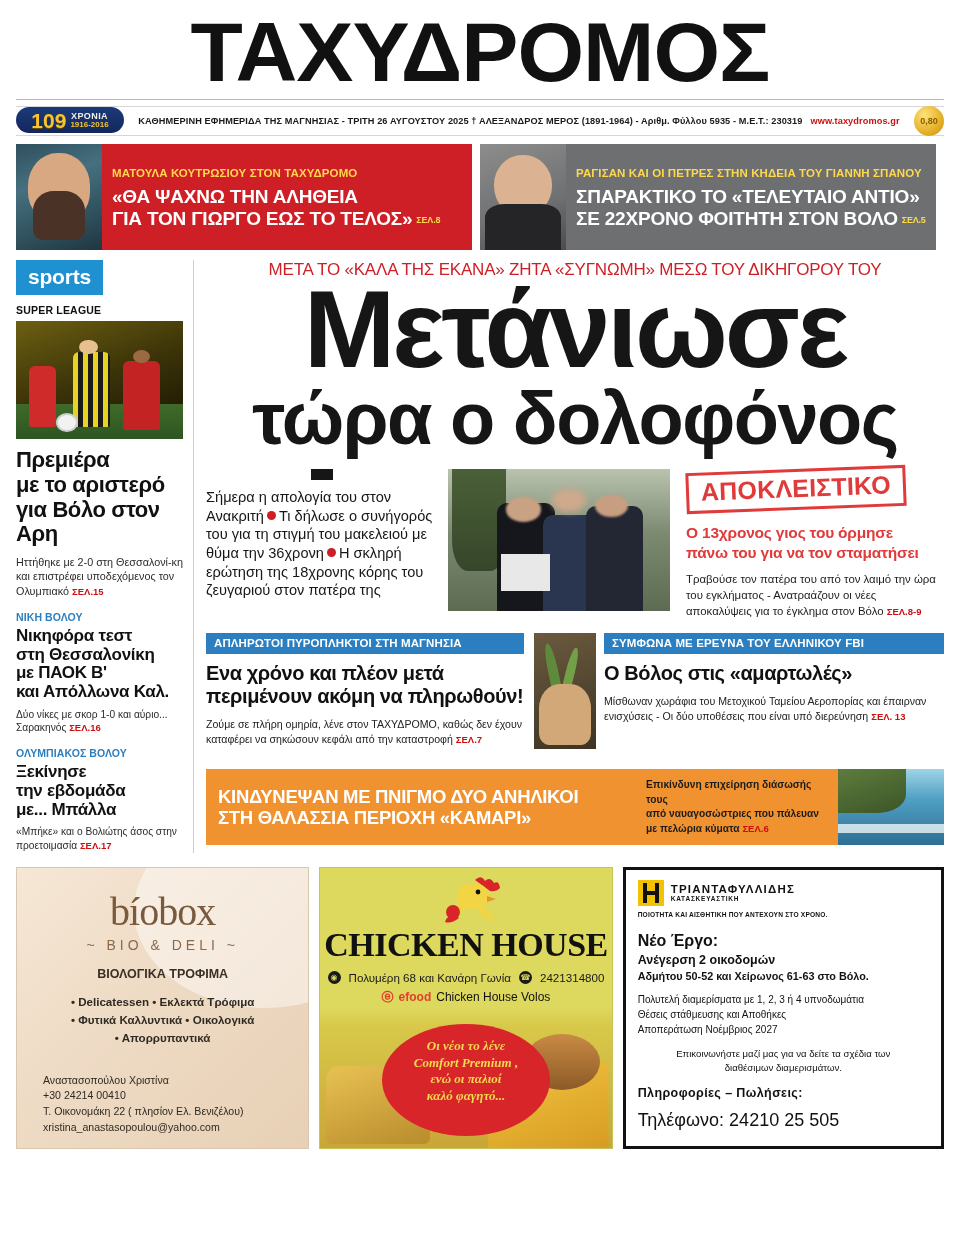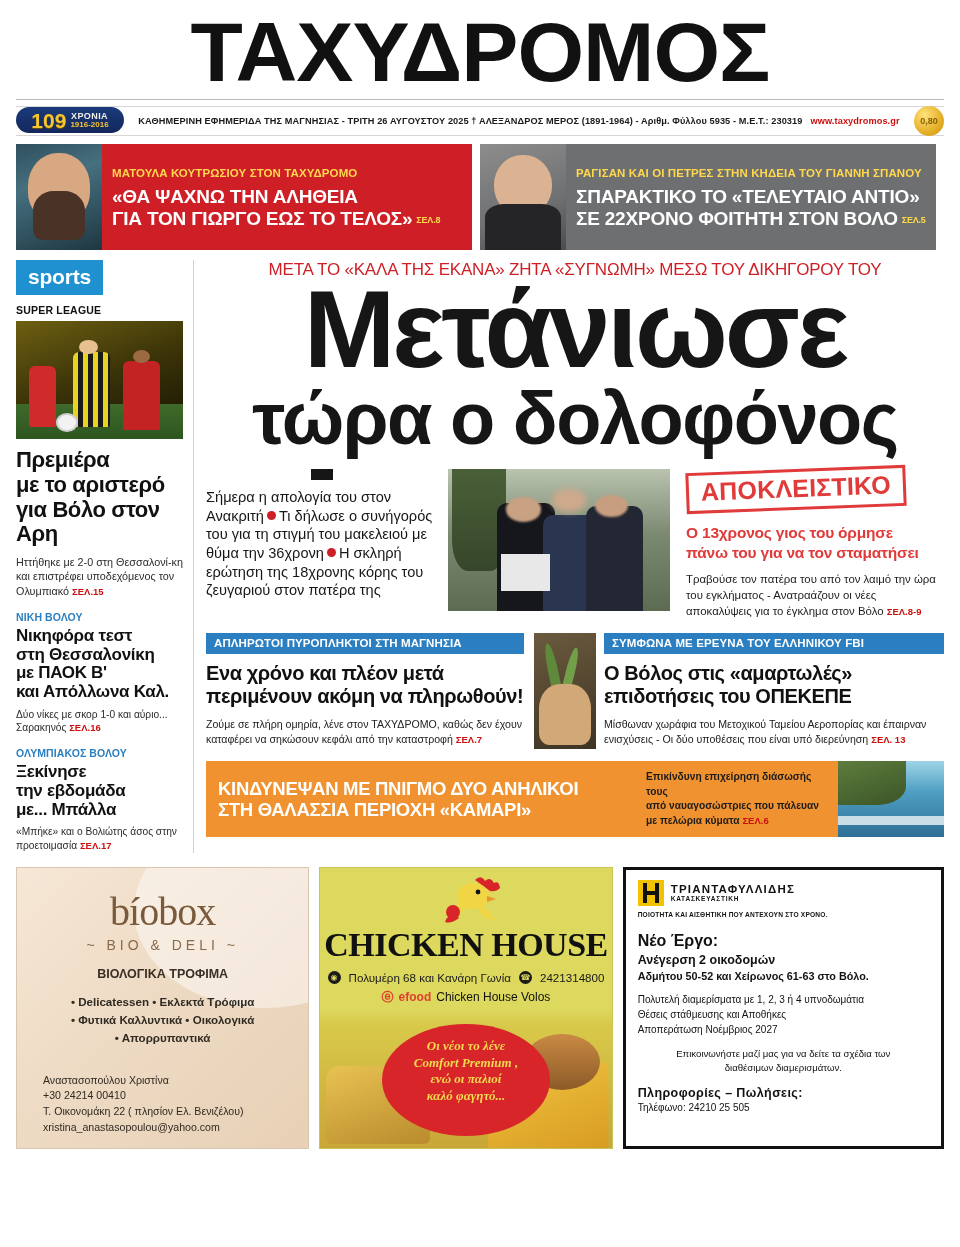--- a/index.html
+++ b/index.html
@@ -176,21 +176,21 @@
   .mid-head { font-size: 20px; font-weight: bold; line-height: 1.15; margin-top: 8px; letter-spacing: -.4px; }
   .mid-sub { font-size: 10.6px; line-height: 1.4; margin-top: 9px; color: #222; }
   .mid-photo { flex: 0 0 62px; width: 62px; height: 116px; position: relative; overflow: hidden; }
   .mid-photo .bg { position:absolute; inset:0; background:linear-gradient(160deg,#6b5a3e,#3e3424); }
   .mid-photo .hand { position:absolute; left:8%; bottom:4%; width:84%; height:52%; background:#d3a878; border-radius:40% 40% 20% 20%; }
   .mid-photo .leaf { position:absolute; left:22%; top:8%; width:16%; height:48%; background:#5f8a3c; border-radius:50% 50% 0 0; transform: rotate(-12deg); }
   .mid-photo .leaf2 { position:absolute; left:52%; top:12%; width:14%; height:42%; background:#71a049; border-radius:50% 50% 0 0; transform: rotate(14deg); }
   .mid-right-body { flex: 1; }
 
   
-  .orange-row { display: flex; margin-top: 12px; }
+  .orange-row { display: flex; margin-top: 20px; }
   .orange {
     flex: 1; background: #f0922f; display: flex; align-items: center;
     padding: 9px 12px; gap: 14px; min-height: 58px;
   }
   .orange-head { color: #fff; font-size: 18.5px; font-weight: bold; line-height: 1.16; letter-spacing: -.3px; flex: 0 0 414px; }
   .orange-sub { color: #1b1b1b; font-size: 10.2px; line-height: 1.42; font-weight: 600; }
   .orange-photo { flex: 0 0 106px; width: 106px; position: relative; overflow: hidden; }
   .orange-photo .sea { position:absolute; inset:0; background:linear-gradient(180deg,#9fd4e6 0%,#4f9fc4 40%,#2f6f94 100%); }
   .orange-photo .land { position:absolute; left:0; top:0; width:64%; height:58%; background:linear-gradient(160deg,#5e7c3d,#3b5527); border-radius:0 0 42% 0; }
   .orange-photo .foam { position:absolute; left:0; right:0; bottom:16%; height:12%; background:#eef6f8; opacity:.8; }
@@ -230,21 +230,21 @@
   .kat-mark i { position:absolute; left:5px; top:11px; width:16px; height:4px; background:#111; }
   .kat-name { font-size: 11.5px; font-weight: bold; letter-spacing: 1.2px; }
   .kat-name small { display: block; font-size: 6.5px; letter-spacing: .8px; font-weight: bold; }
   .kat-motto { font-size: 6.6px; font-weight: bold; letter-spacing: .2px; margin-top: 5px; }
   .kat-h1 { font-size: 16px; font-weight: bold; margin-top: 14px; }
   .kat-h2 { font-size: 12.5px; font-weight: bold; margin-top: 3px; }
   .kat-h3 { font-size: 10.8px; font-weight: bold; margin-top: 3px; }
   .kat-p { font-size: 10px; line-height: 1.5; margin-top: 10px; }
   .kat-c { font-size: 9.6px; line-height: 1.5; margin-top: 10px; text-align: center; }
   .kat-info { font-size: 12.5px; font-weight: bold; margin-top: 11px; letter-spacing: .4px; }
-  .kat-tel { font-size: 10px; margin-top: 2px; }
+  .kat-tel { font-size: 18px; margin-top: 10px; }
 </style>
 </head>
 <body>
 
 <div class="page">
 
   <div class="masthead">
     <div class="masthead-title">ΤΑΧΥΔΡΟΜΟΣ</div>
     <div class="masthead-rule"></div>
     <div class="infobar">
@@ -393,21 +393,20 @@
           <div class="mid-photo">
             <div class="bg"></div>
               <div class="leaf"></div>
               <div class="leaf2"></div>
               <div class="hand"></div>
           </div>
           <div class="mid-right-body">
             <div class="bluebar">ΣΥΜΦΩΝΑ ΜΕ ΕΡΕΥΝΑ ΤΟΥ ΕΛΛΗΝΙΚΟΥ FBI</div>
             <div class="mid-head">
               <div>Ο Βόλος στις «αμαρτωλές»</div>
-              <div>επιδοτήσεις του ΟΠΕΚΕΠΕ</div>
             </div>
             <div class="mid-sub">
               <span>Μίσθωναν χωράφια του Μετοχικού Ταμείου Αεροπορίας και έπαιρναν ενισχύσεις - Οι δύο υποθέσεις που είναι υπό διερεύνηση</span>
               <span class="pgref">ΣΕΛ. 13</span>
             </div>
           </div>
         </div>
       </div>
 
       <div class="orange-row">

